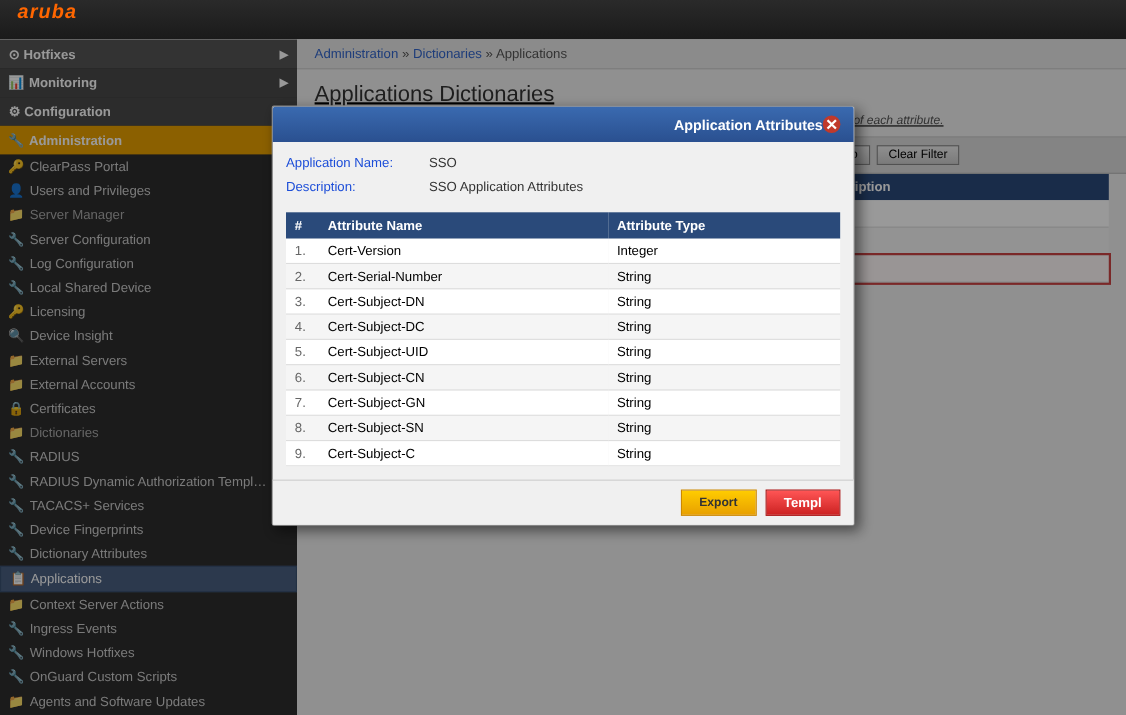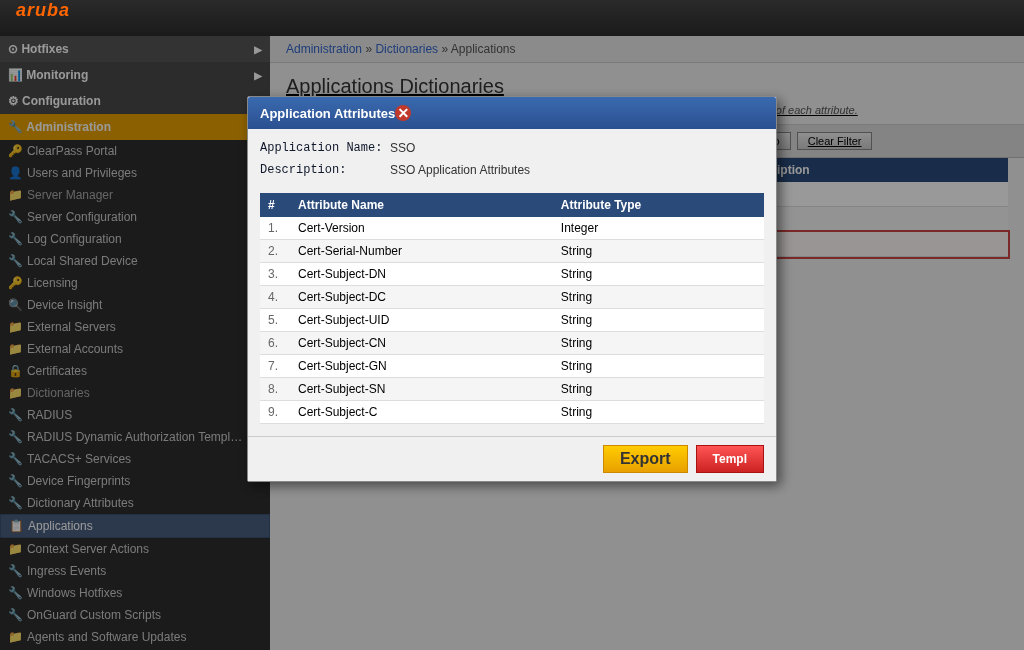--- a/index.html
+++ b/index.html
@@ -141,21 +141,20 @@
       border: 1px solid #888;
       background: linear-gradient(180deg, #eee 0%, #ccc 100%);
       cursor: pointer;
     }
     .filter-btn-clear {
       padding: 2px 10px;
       font-size: 11px;
       border: 1px solid #888;
       background: linear-gradient(180deg, #eee 0%, #ccc 100%);
       cursor: pointer;
-      text-decoration: underline;
     }
     .plus-btn {
       width: 20px;
       height: 20px;
       background: #4a7a4a;
       color: white;
       border: none;
       cursor: pointer;
       font-size: 14px;
       display: flex;
@@ -218,21 +217,21 @@
       width: 530px;
       border-radius: 2px;
     }
     .modal-header {
       background: linear-gradient(180deg, #3a6ab0 0%, #2a5090 100%);
       color: white;
       padding: 8px 12px;
       font-size: 13px;
       font-weight: bold;
       display: flex;
-      justify-content: flex-start;
+      justify-content: flex-end;
       align-items: center;
       border-radius: 2px 2px 0 0;
     }
     .modal-close {
       color: white;
       cursor: pointer;
       font-size: 14px;
       width: 16px;
       height: 16px;
       display: flex;
@@ -245,22 +244,21 @@
       padding: 12px;
     }
     .modal-field {
       display: flex;
       align-items: center;
       margin-bottom: 8px;
       font-size: 12px;
     }
     .modal-field-label {
       width: 130px;
-      color: #0f172a;
-      font-family: Liberation Mono, monospace;
+      color: #1d4ed8;
     }
     .modal-field-value {
       color: #333;
     }
 
     
     .modal-table {
       width: 100%;
       border-collapse: collapse;
       font-size: 12px;
@@ -287,21 +285,21 @@
       justify-content: flex-end;
       gap: 8px;
       background: #f0f0f0;
       border-top: 1px solid #ccc;
     }
     .btn-export {
       padding: 4px 16px;
       background: linear-gradient(180deg, #ffcc00 0%, #e8a000 100%);
       border: 1px solid #cc8800;
       cursor: pointer;
-      font-size: 16px;
+      font-size: 11px;
       font-weight: bold;
       color: #333;
     }
     .btn-cancel {
       padding: 4px 16px;
       background: linear-gradient(180deg, #ff5555 0%, #cc2222 100%);
       border: 1px solid #aa1111;
       cursor: pointer;
       font-size: 12px;
       font-weight: bold;

